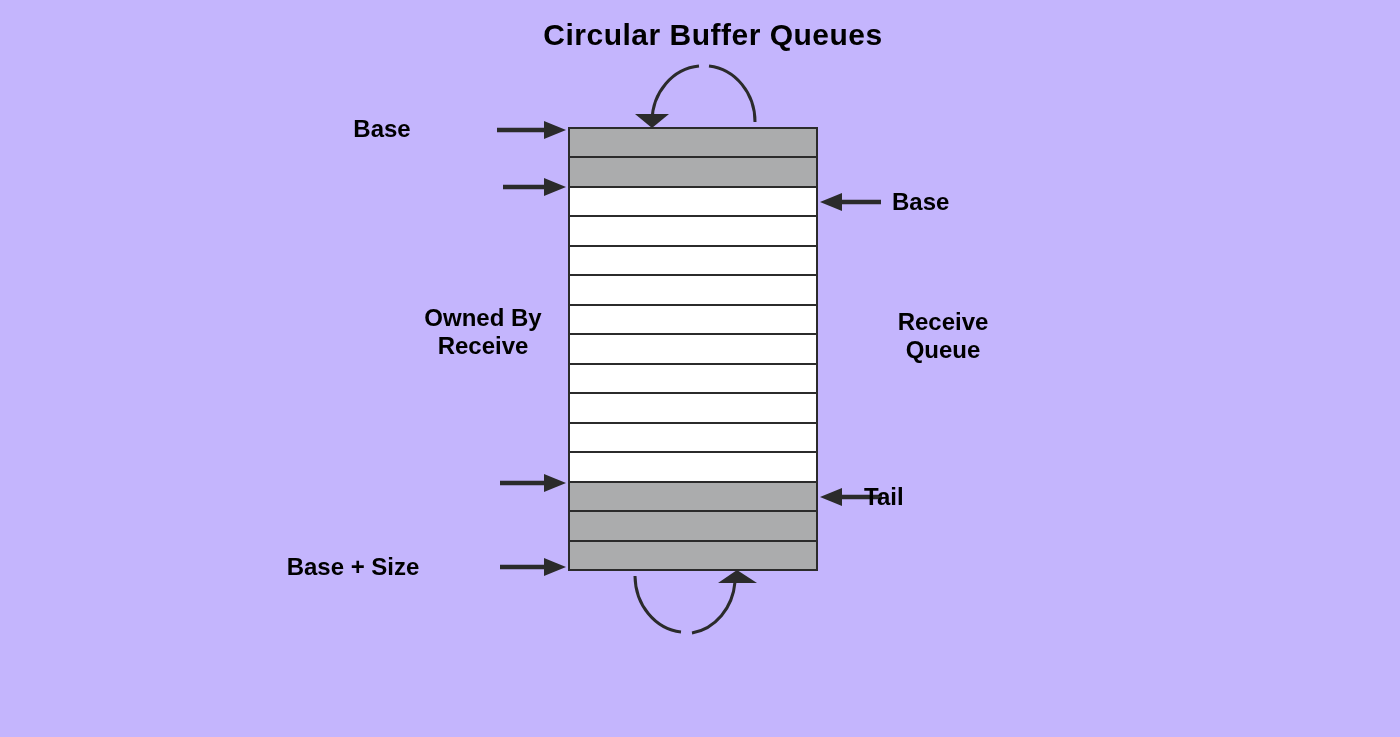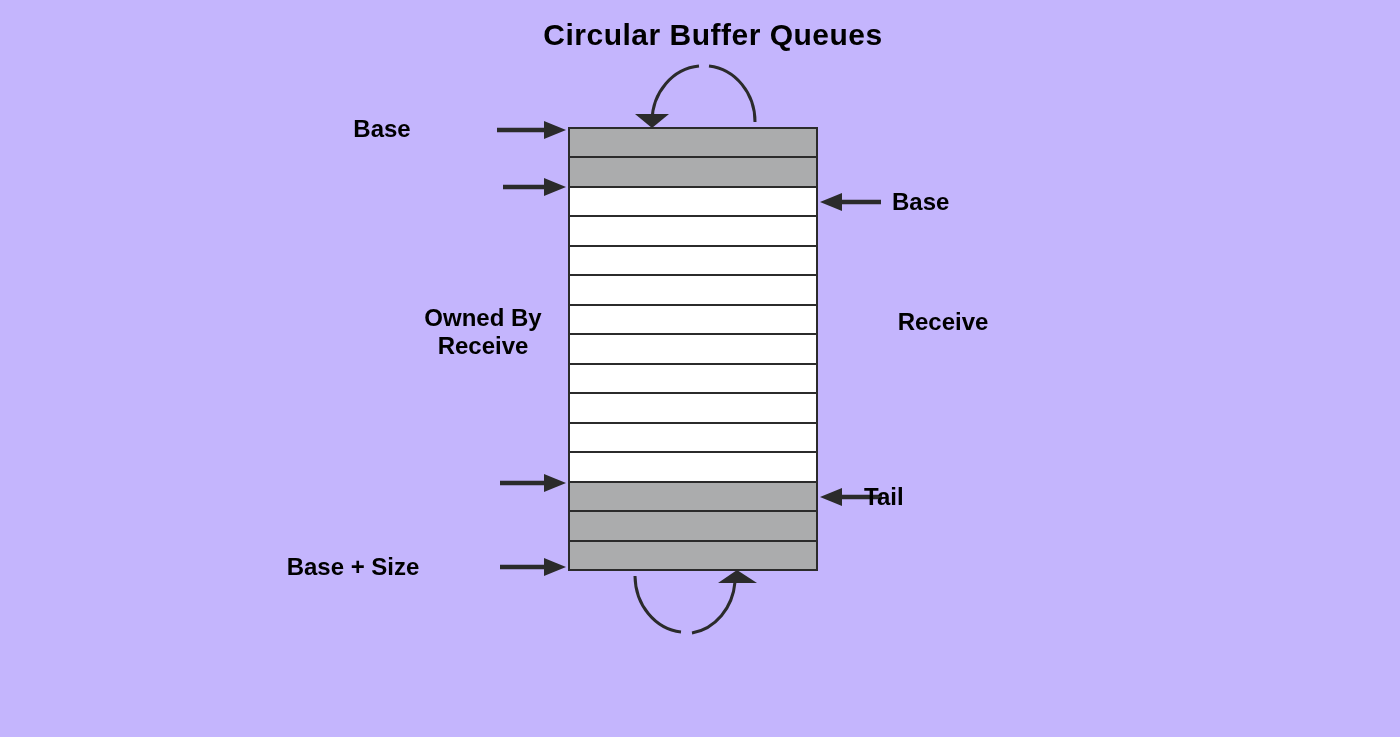--- a/index.html
+++ b/index.html
@@ -152,20 +152,21 @@
 
   <div class="label" style="left:892px; top:188px;">Base</div>
 
   <div class="label align-center" style="left:383px; top:304px; width:200px;">
     <span class="line">Owned By</span>
     <span class="line">Receive</span>
   </div>
 
   <div class="label align-center" style="left:843px; top:308px; width:200px;">
     <span class="line">Receive</span>
+    <span class="line">Queue</span>
   </div>
 
   <div class="label" style="left:864px; top:483px;">Tail</div>
 
   <div class="label align-right" style="left:228px; top:553px; width:250px;">Base + Size</div>
 
 
 </div>
 
 </body></html>

